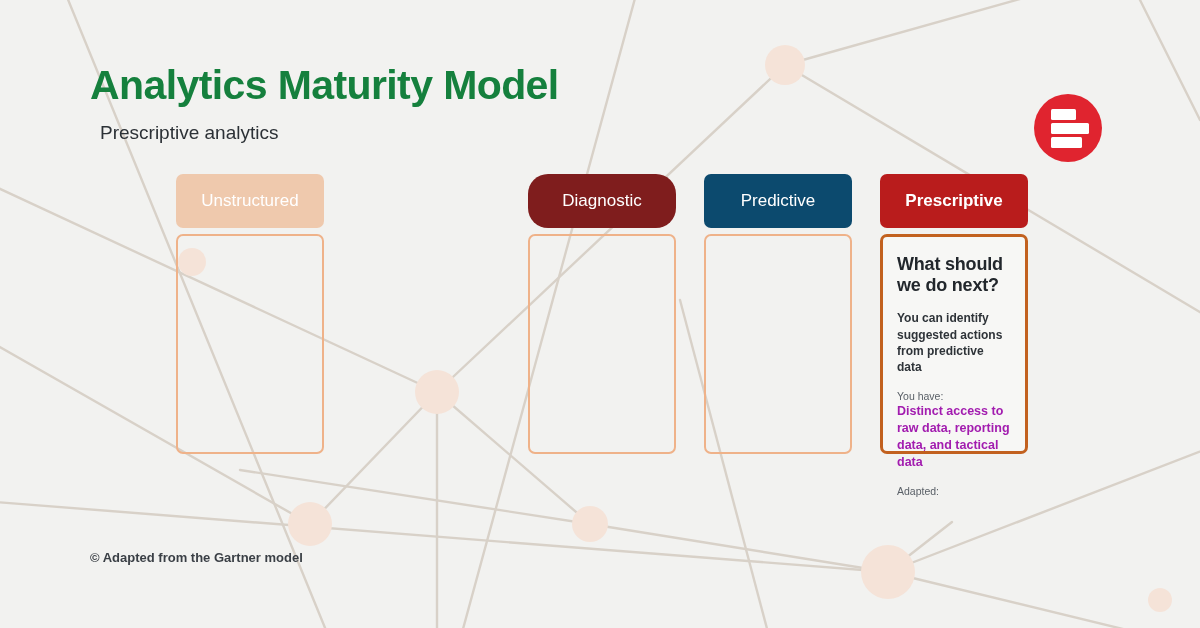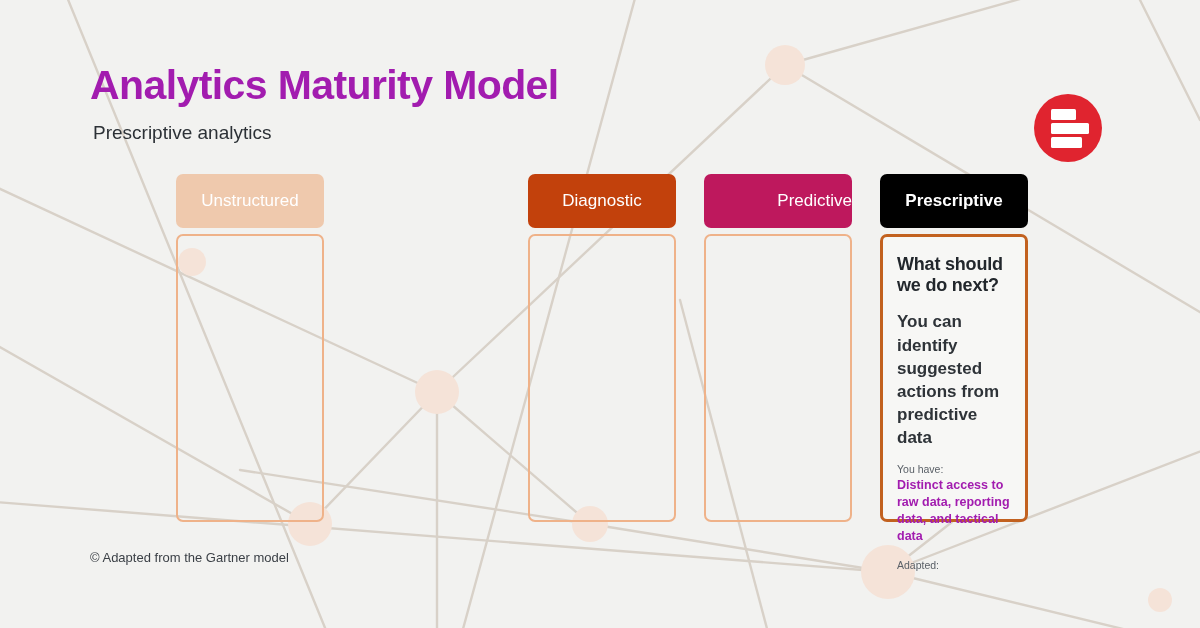--- a/index.html
+++ b/index.html
@@ -8,25 +8,25 @@
     background:#F2F2F0;
     font-family:"Liberation Sans", sans-serif;
     position:relative;
   }
   #bg-network{position:absolute;left:0;top:0;width:1200px;height:628px;z-index:0;}
 
   .stage{position:absolute;left:0;top:0;width:1200px;height:628px;z-index:2;}
 
   #page-title{
     position:absolute;left:90px;top:62px;
-    font-size:41px;font-weight:bold;color:#a21caf;
+    font-size:41px;font-weight:bold;color:#15803d;
     letter-spacing:-0.6px;white-space:nowrap;
   }
   #page-subtitle{
-    position:absolute;left:93px;top:122px;
+    position:absolute;left:100px;top:122px;
     font-size:19px;font-weight:normal;color:#2C3136;white-space:nowrap;
   }
 
   #brand-logo{
     position:absolute;left:1034px;top:94px;width:68px;height:68px;
     border-radius:50%;background:#E0242F;
   }
   .logo-bar{position:absolute;background:#FFFFFF;border-radius:1.5px;}
   #logo-bar-1{left:17px;top:15px;width:25px;height:11px;}
   #logo-bar-2{left:17px;top:29px;width:38px;height:11px;}
@@ -38,50 +38,50 @@
 
   .stage-head{
     position:absolute;left:0;top:0;width:100%;height:54px;
     border-radius:7px;box-sizing:border-box;
     display:flex;align-items:center;justify-content:center;
     color:#FFFFFF;font-size:17px;font-weight:normal;white-space:nowrap;
   }
   .stage-col.active .stage-head{font-weight:bold;}
 
   .stage-body{
-    position:absolute;left:0;top:60px;width:100%;height:288px;
+    position:absolute;left:0;top:60px;width:100%;height:220px;
     border-radius:7px;box-sizing:border-box;
     border:2px solid #EFB289;background:transparent;
   }
   .stage-col.active .stage-body{
     border:3px solid #C2611F;background:#F7F7F5;
     padding:17px 14px 12px 14px;
   }
 
   .card-heading{
     font-size:18px;font-weight:bold;color:#22272C;
     line-height:1.18;letter-spacing:-0.2px;margin:0 0 14px 0;
   }
   .card-lede{
-    font-size:17px;font-weight:bold;color:#2E3338;
+    font-size:12px;font-weight:bold;color:#2E3338;
     line-height:1.36;margin:0 0 14px 0;
   }
   .card-kicker{
     font-size:10.5px;font-weight:normal;color:#5A6067;
     line-height:1.2;margin:0 0 1px 0;
   }
   .card-text{
     font-size:12.5px;font-weight:bold;color:#a21caf;
     line-height:1.36;margin:0 0 14px 0;
   }
   .card-text.last{margin-bottom:0;}
 
   #footer-note{
     position:absolute;left:90px;top:550px;
-    font-size:13px;font-weight:normal;color:#3A3F45;white-space:nowrap;
+    font-size:13px;font-weight:bold;color:#3A3F45;white-space:nowrap;
   }
 </style>
 </head>
 <body style="background: rgb(242, 242, 240);">
 
 <svg id="bg-network" viewBox="0 0 1200 628" xmlns="http://www.w3.org/2000/svg">
   <g stroke="#D8D1C8" stroke-width="2.4" fill="none" stroke-linecap="round">
     <line x1="60" y1="-20" x2="330" y2="640"></line>
     <line x1="640" y1="-20" x2="460" y2="640"></line>
     <line x1="785" y1="65" x2="1230" y2="-60"></line>
@@ -127,35 +127,35 @@
 
     <div class="stage-col" style="left:0px;">
       <div class="stage-head" style="background: rgb(239, 201, 173);">
         <span>Unstructured</span>
       </div>
       <div class="stage-body"></div>
     </div>
 
 
     <div class="stage-col" style="left:352px;">
-      <div class="stage-head" style="background: #c2410c;">
+      <div class="stage-head" style="background: #7f1d1d; border-radius: 20px;">
         <span>Diagnostic</span>
       </div>
       <div class="stage-body"></div>
     </div>
 
     <div class="stage-col" style="left:528px;">
-      <div class="stage-head" style="background: #be185d; justify-content: flex-end;">
+      <div class="stage-head" style="background: #0c4a6e;">
         <span>Predictive</span>
       </div>
       <div class="stage-body"></div>
     </div>
 
     <div class="stage-col active" style="left:704px;">
-      <div class="stage-head" style="background: #000000;">
+      <div class="stage-head" style="background: #b91c1c;">
         <span>Prescriptive</span>
       </div>
       <div class="stage-body">
         <p class="card-heading">What should we do next?</p>
         <p class="card-lede">You can identify suggested actions from predictive data</p>
         <p class="card-kicker">You have:</p>
         <p class="card-text">Distinct access to raw data, reporting data, and tactical data</p>
         <p class="card-kicker">Adapted:</p>
       </div>
     </div>

